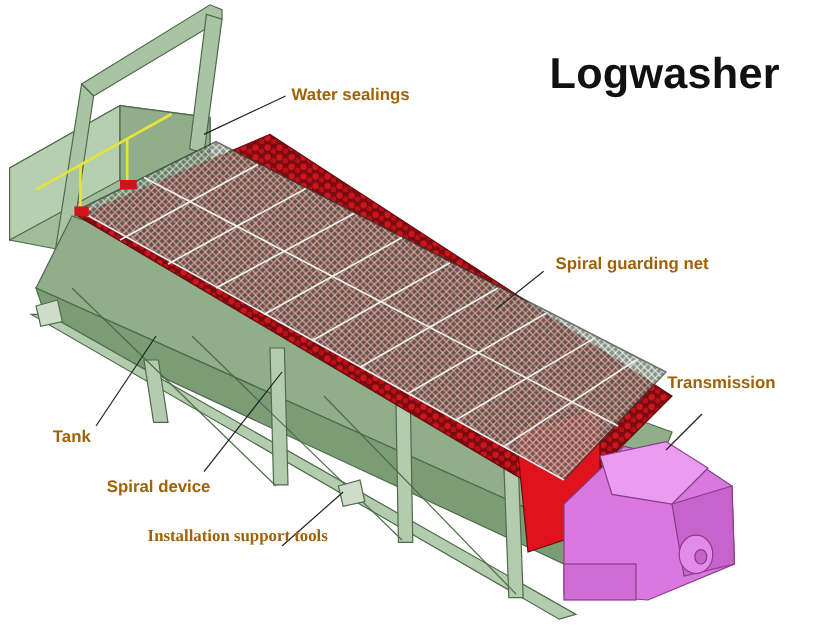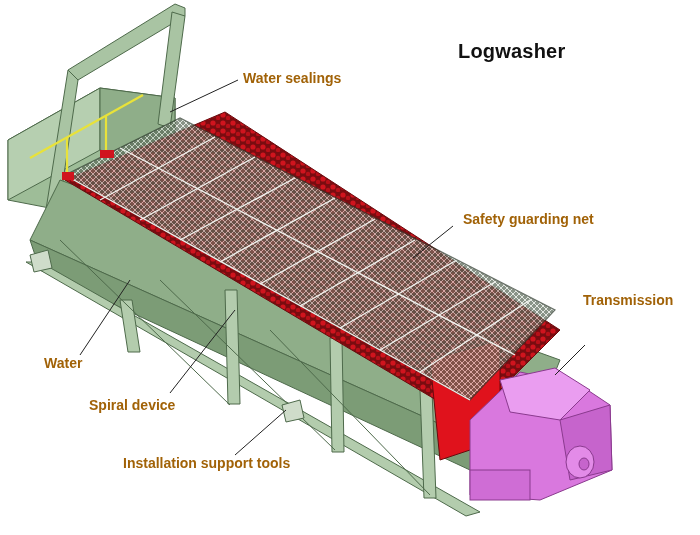--- a/index.html
+++ b/index.html
@@ -1,17 +1,17 @@
 <!DOCTYPE html>
 <html><head>
 <meta charset="utf-8">
 <style>
   html, body { margin:0; padding:0; background:#ffffff; }
   body { width:700px; height:535px; position:relative; overflow:hidden; font-family:"Liberation Sans", sans-serif; }
-  .title { position:absolute; left:458px; top:40px; font-size:20px; font-weight:bold; color:#111; letter-spacing:0.2px; }
+  .title { position:absolute; left:458px; top:40px; font-size:36px; font-weight:bold; color:#111; letter-spacing:0.2px; }
   .label { position:absolute; font-size:14px; font-weight:bold; color:#a16207; line-height:19px; white-space:nowrap; }
   svg.machine { position:absolute; left:0; top:0; }
 </style>
 </head>
 <body>
 
 <svg class="machine" width="700" height="535" viewBox="0 0 700 535">
   <defs>
     <pattern id="net" width="6" height="6" patternUnits="userSpaceOnUse">
       <rect width="6" height="6" fill="#5d6b5b"></rect>
@@ -99,19 +99,19 @@
     <line x1="585" y1="345" x2="555" y2="375"></line>
     <line x1="80" y1="355" x2="130" y2="280"></line>
     <line x1="170" y1="393" x2="235" y2="310"></line>
     <line x1="235" y1="455" x2="286" y2="410"></line>
   </g>
 </svg>
 
 <div class="title">Logwasher</div>
 
 <div class="label" style="left:243px;top:69px;">Water sealings</div>
-<div class="label" style="left:463px;top:210px;">Safety guarding net</div>
-<div class="label" style="left:556px;top:291px;margin-left:27px;">
+<div class="label" style="left:463px;top:210px;">Spiral guarding net</div>
+<div class="label" style="left:556px;top:309px;">
   <div>Transmission</div>
 </div>
-<div class="label" style="left:44px;top:354px;">Water</div>
+<div class="label" style="left:44px;top:354px;">Tank</div>
 <div class="label" style="left:89px;top:396px;">Spiral device</div>
-<div class="label" style="left:123px;top:454px;">Installation support tools</div>
+<div class="label" style="left:123px;top:438px;font-family:Liberation Serif, serif;">Installation support tools</div>
 
 </body></html>

